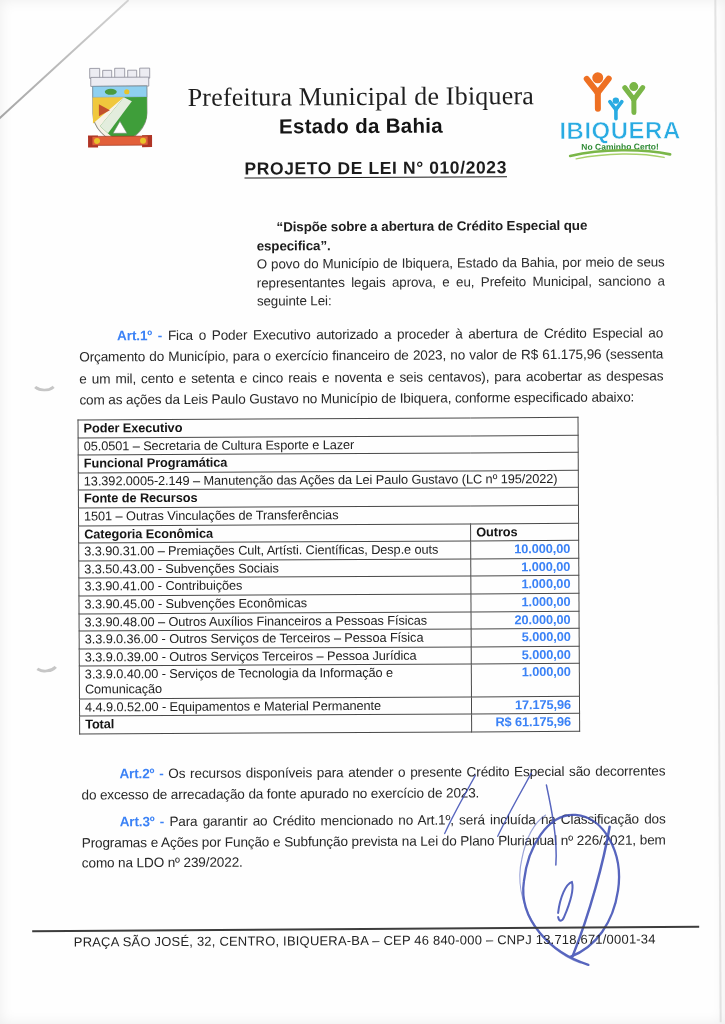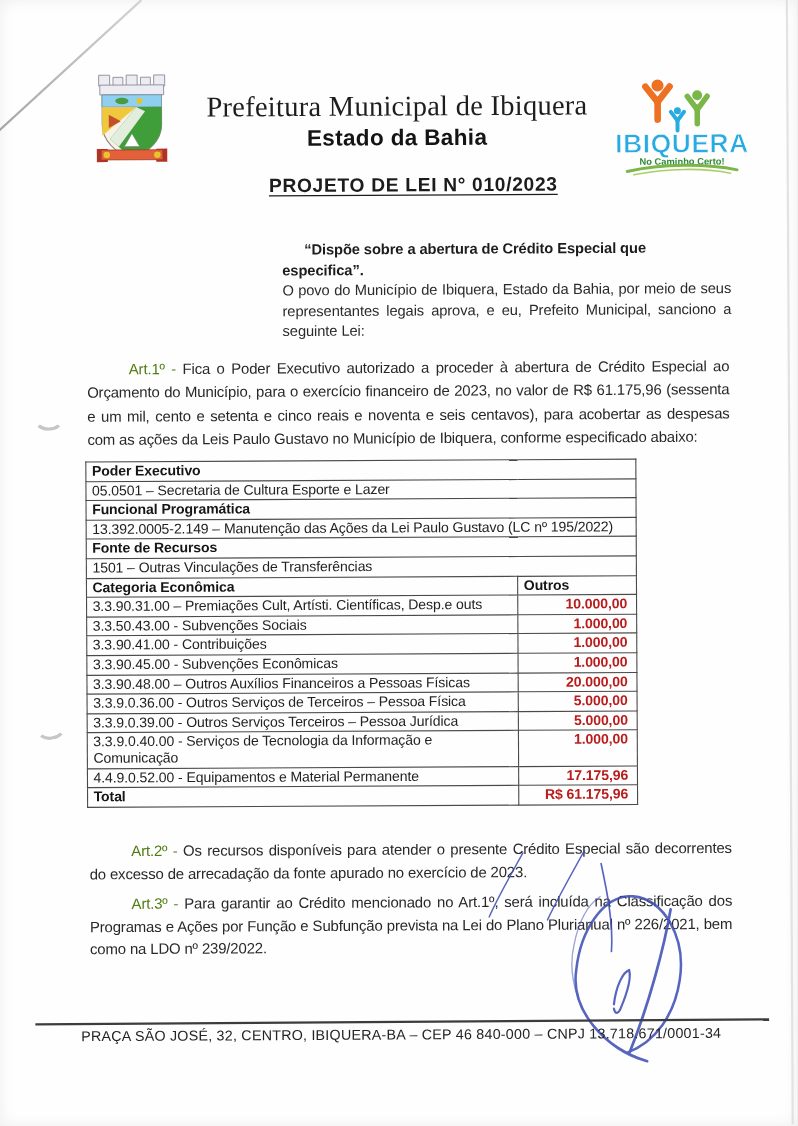--- a/index.html
+++ b/index.html
@@ -31,28 +31,28 @@
   
   .epigraph{position:absolute;left:258px;top:218px;width:408px;font-size:13.4px;line-height:18.6px;letter-spacing:-0.1px;}
   .epi-quote{margin:0;font-weight:bold;text-indent:20px;color:#1d1d1d;}
   .epi-body{margin:0;text-align:justify;color:#2b2b2b;}
   
   .article{position:absolute;left:80px;width:584px;margin:0;font-size:13.6px;line-height:21.3px;
     text-align:justify;text-indent:38px;letter-spacing:-0.15px;color:#282828;}
   .art-1{top:324px;}
   .art-2{top:763px;line-height:20.5px;}
   .art-3{top:811px;line-height:20.5px;}
-  .art-label{font-weight:normal;color:#4d7c0f;}
+  .art-label{font-weight:bold;color:#3b82f6;}
   
   .budget-table{position:absolute;left:78px;top:418px;width:501px;border-collapse:collapse;
     font-size:12.8px;letter-spacing:-0.1px;color:#222;}
   .budget-table td{border:1.4px solid #4a4a4a;padding:1px 5px;line-height:14.6px;
     vertical-align:top;white-space:pre-line;}
   .budget-table td.b{font-weight:bold;color:#151515;}
-  .budget-table td.val{text-align:right;font-weight:bold;padding-right:8px;white-space:nowrap;color:#b91c1c;}
+  .budget-table td.val{text-align:right;font-weight:bold;padding-right:8px;white-space:nowrap;color:#3b82f6;}
   
   .signature{position:absolute;left:428px;top:752px;}
   
   .footer-line{position:absolute;left:30px;top:928px;width:667px;height:2.4px;background:#3c3c3c;transform:rotate(-0.1deg);}
   .footer-text{position:absolute;left:0;top:933px;width:725px;text-align:center;
     font-size:13px;letter-spacing:.2px;color:#242424;}
 </style>
 </head>
 <body>
 

